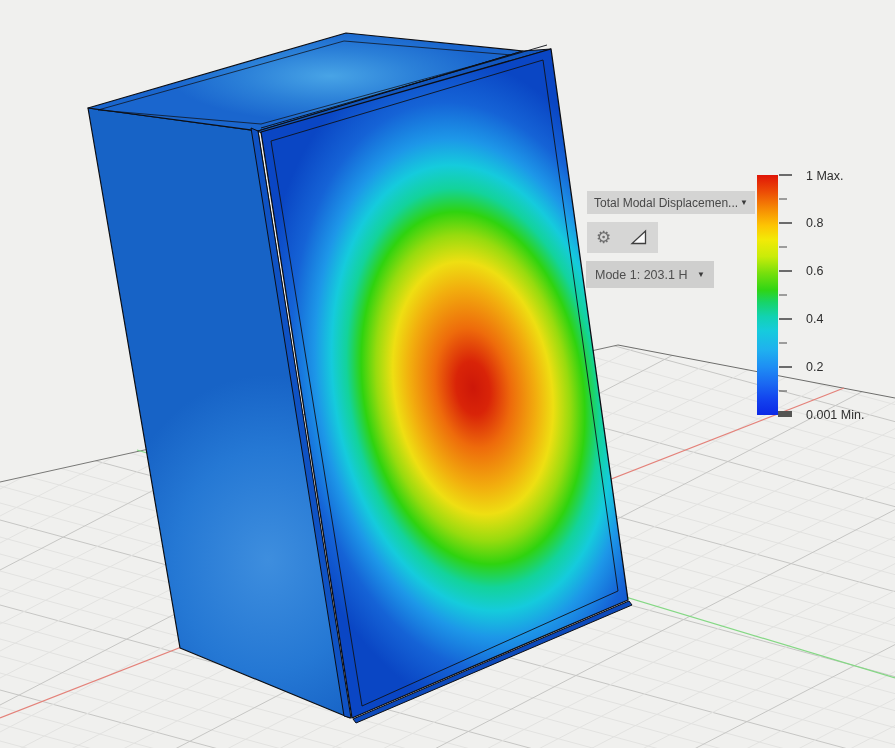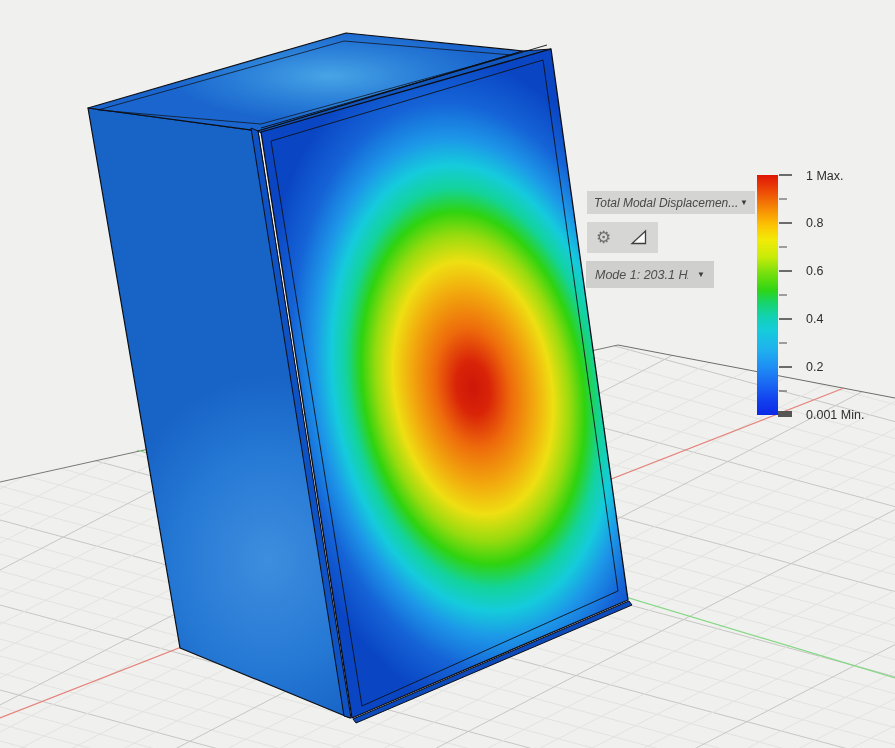--- a/index.html
+++ b/index.html
@@ -32,21 +32,21 @@
   .tool-btn{
     display:flex;align-items:center;justify-content:center;
     background:transparent;border:none;padding:0;cursor:default;
   }
   .gear{font-size:17px;color:#6e6e6e;line-height:1;}
   #mode-dropdown{
     left:586px;top:261px;width:128px;height:27px;
     padding:0 9px;gap:9px;background:#cfcfce;
     font-size:12.5px;color:#4e4e4e;
   }
-  .lbl{white-space:nowrap;overflow:hidden;font-style:italic;}
+  .lbl{white-space:nowrap;overflow:hidden;}
 </style>
 </head>
 <body>
 
 <svg id="stage" width="895" height="748" viewBox="0 0 895 748">
   <defs>
     <clipPath id="gridClip">
       <polygon points="0,482 618,345 895,398 895,748 0,748"></polygon>
     </clipPath>
 

